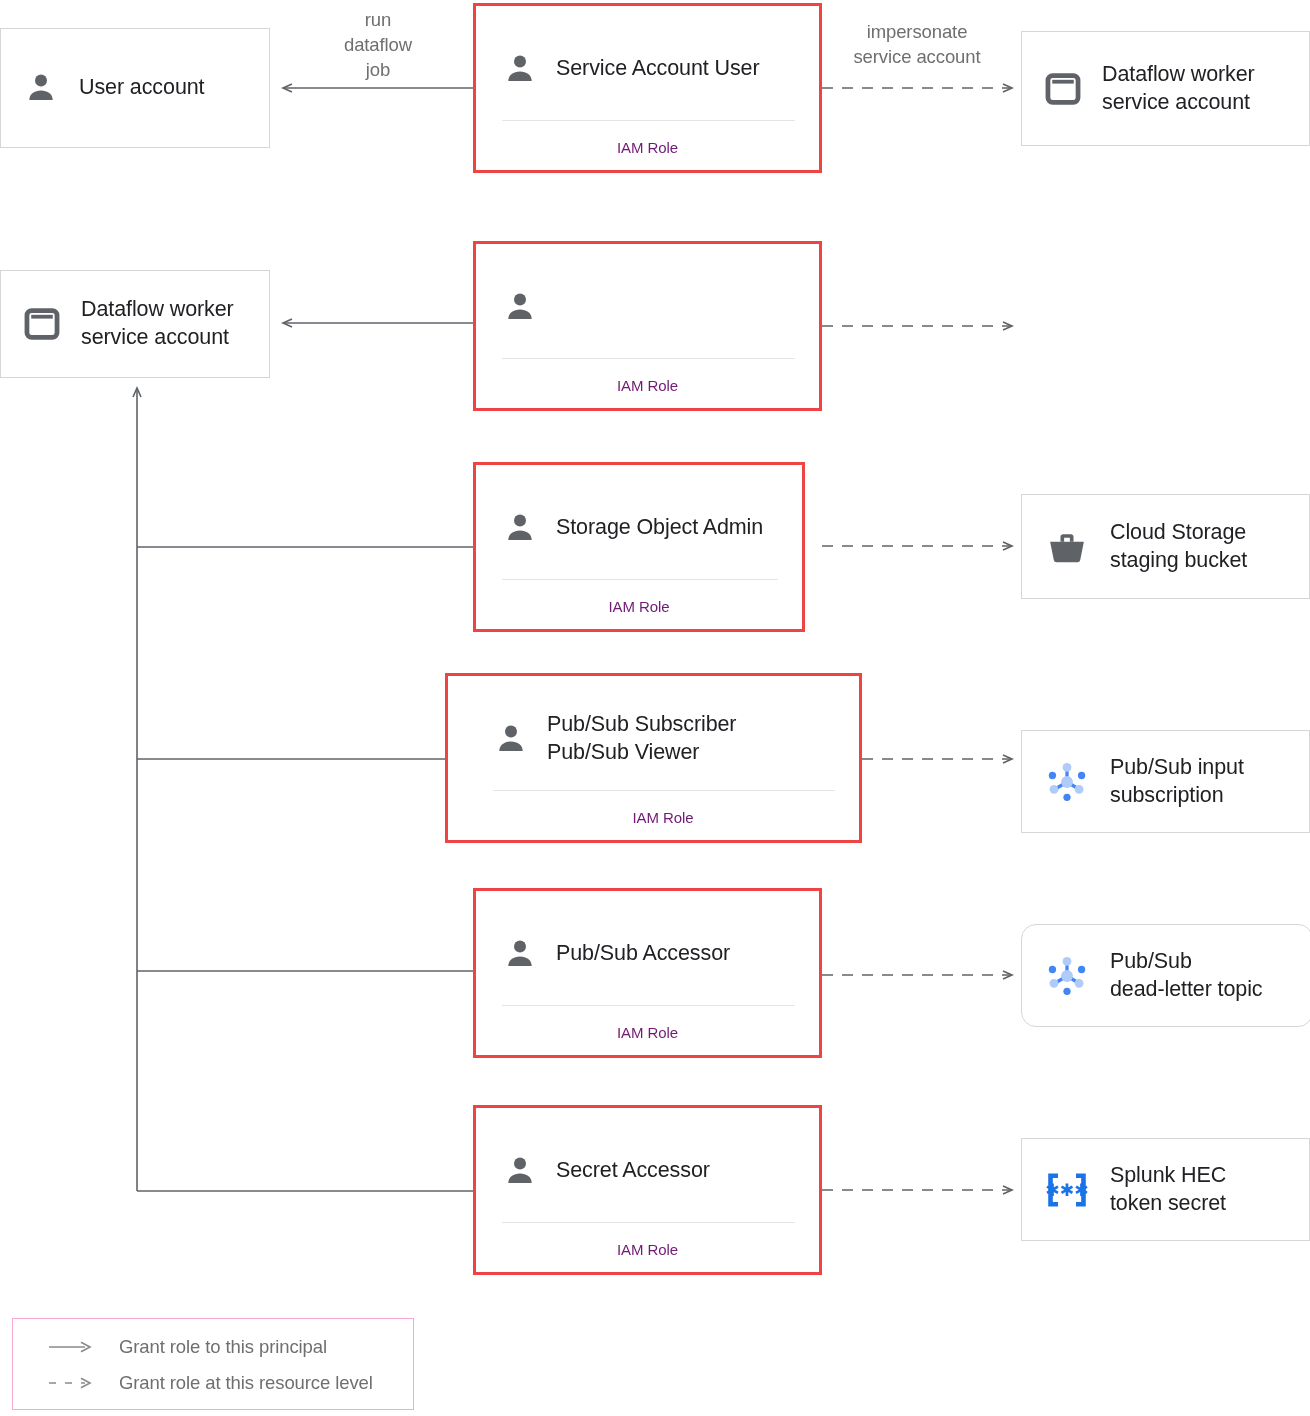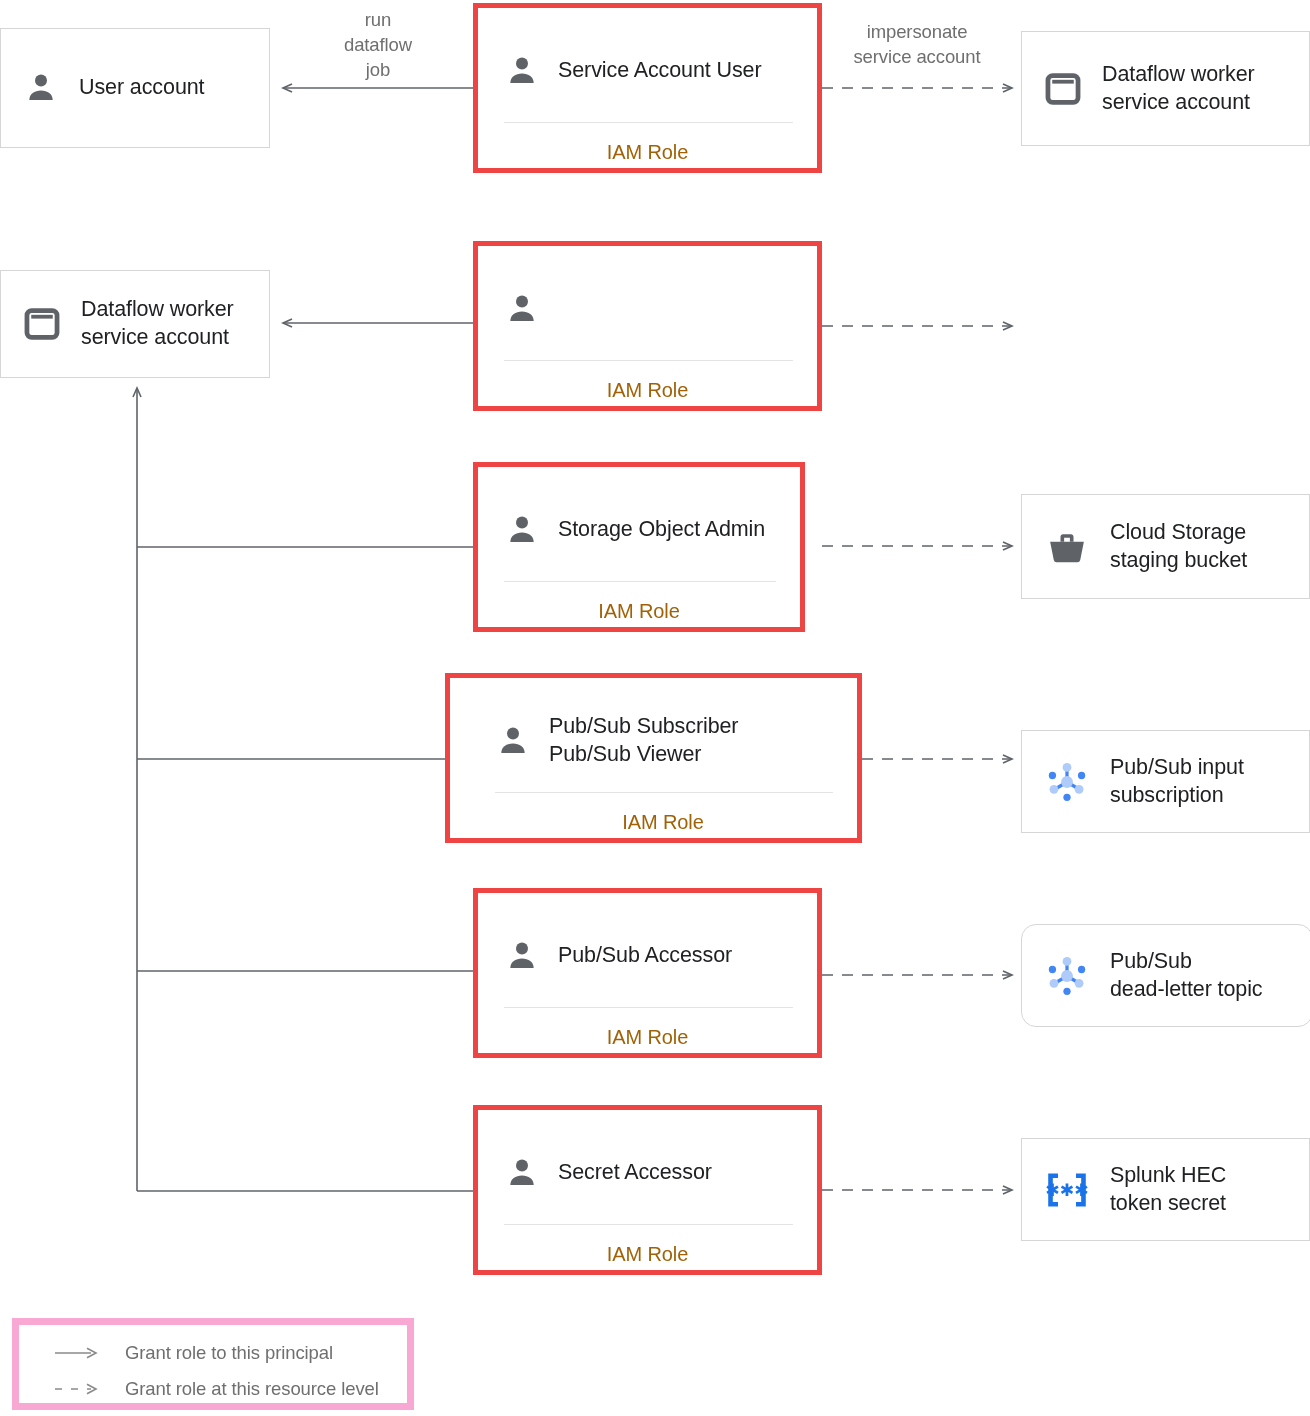--- a/index.html
+++ b/index.html
@@ -34,21 +34,21 @@
     font-size:21.5px;
     color:#202124;
     line-height:1.28;
     white-space:pre-line;
     letter-spacing:-0.1px;
   }
 
   
   .iamcard{
     position:absolute;
-    border:5px solid #ef4444;
+    border:3px solid #ef4444;
     background:#ffffff;
     box-sizing:border-box;
   }
   .iam-top{
     display:flex;
     align-items:center;
     gap:18px;
     padding:26px 0 0 26px;
     min-height:74px;
   }
@@ -59,22 +59,22 @@
     white-space:pre-line;
     letter-spacing:-0.1px;
   }
   .iam-divider{
     height:1px;
     background:#e4e4e4;
     margin:14px 24px 0 26px;
   }
   .iam-sub{
     text-align:center;
-    font-size:20px;
-    color:#a16207;
+    font-size:15px;
+    color:#701a75;
     margin-top:18px;
     letter-spacing:-0.1px;
   }
 
   
   .person-ico{flex:0 0 auto;width:36px;height:36px;display:block;}
   .sa-ico{flex:0 0 auto;width:38px;height:38px;display:block;}
   .res-ico{flex:0 0 auto;width:46px;height:46px;display:block;}
 
   
@@ -87,21 +87,21 @@
     white-space:pre-line;
     letter-spacing:-0.1px;
   }
 
   
   #wires{position:absolute;left:0;top:0;width:1310px;height:1416px;pointer-events:none;}
 
   
   .legend{
     position:absolute;
-    border:7px solid #f9a8d4;
+    border:1px solid #f9a8d4;
     background:#ffffff;
     box-sizing:border-box;
   }
   .legend-row{
     display:flex;
     align-items:center;
     height:36px;
     padding-left:34px;
     gap:26px;
   }

